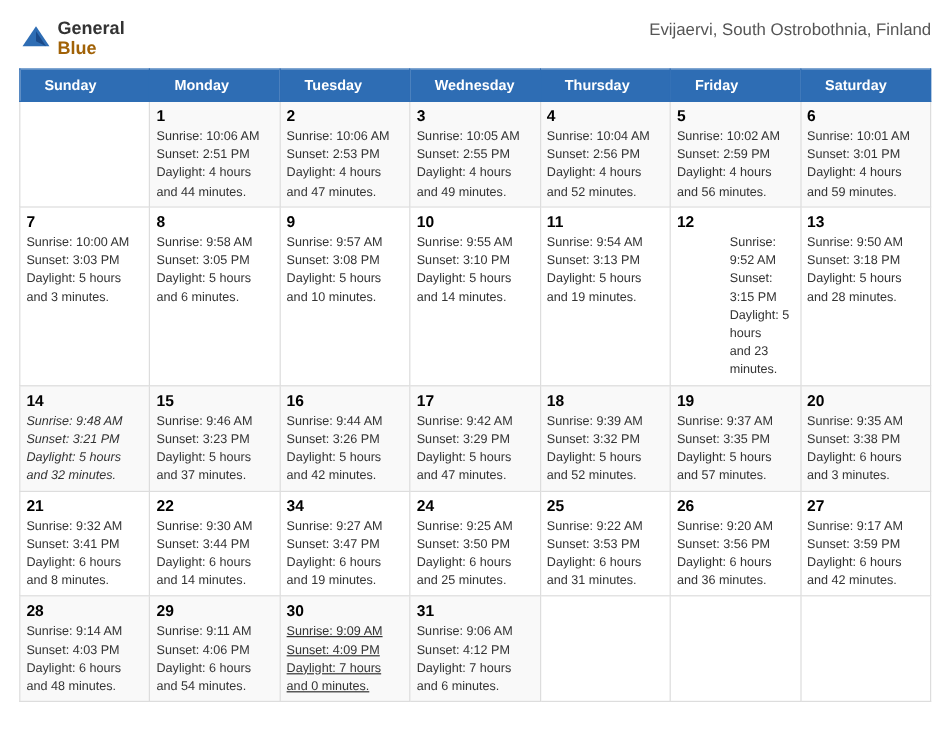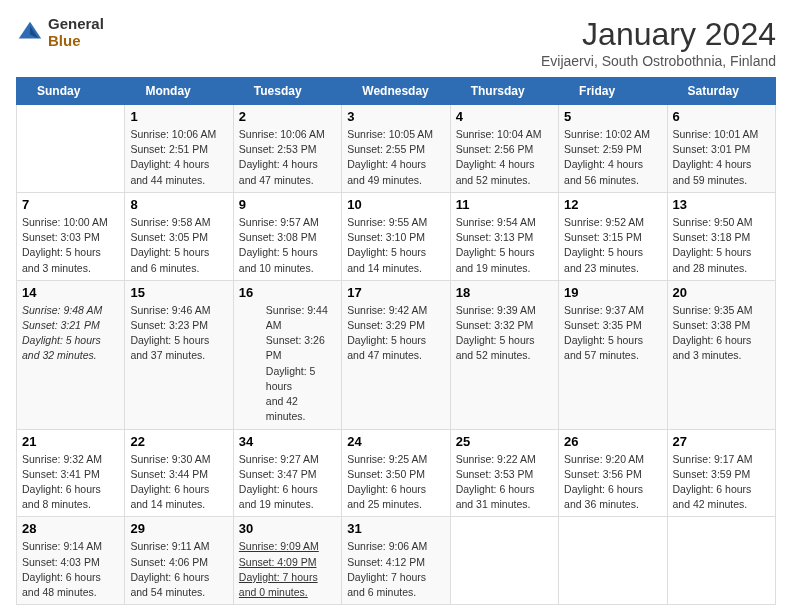--- a/index.html
+++ b/index.html
@@ -94,21 +94,20 @@
     <svg class="logo-icon" viewBox="0 0 40 40">
       <polygon points="20,4 36,28 4,28" fill="#2e6db4"></polygon>
       <polygon points="20,10 32,28 20,22" fill="#1a4a8a"></polygon>
     </svg>
     <div class="logo-text">
       <span class="logo-general">General</span><br>
       <span class="logo-blue">Blue</span>
     </div>
   </div>
   <div class="title-block">
-    <div class="month-title">January 2024</div>
     <div class="subtitle">Evijaervi, South Ostrobothnia, Finland</div>
   </div>
 </div>
 
 <table>
   <thead>
     <tr>
     <th>Sunday</th>
         <th>Monday</th>
         <th>Tuesday</th>
@@ -195,21 +194,21 @@
         </td>
         <td>
           <span class="day-number">11</span>
           <div class="day-info" style="white-space: pre-line;">Sunrise: 9:54 AM
 Sunset: 3:13 PM
 Daylight: 5 hours
 and 19 minutes.</div>
         </td>
         <td>
           <span class="day-number">12</span>
-          <div class="day-info" style="white-space: pre-line;">Sunrise: 9:52 AM
+          <div class="day-info" style="white-space: pre-line; margin-left: 44px;">Sunrise: 9:52 AM
 Sunset: 3:15 PM
 Daylight: 5 hours
 and 23 minutes.</div>
         </td>
         <td>
           <span class="day-number">13</span>
           <div class="day-info" style="white-space: pre-line;">Sunrise: 9:50 AM
 Sunset: 3:18 PM
 Daylight: 5 hours
 and 28 minutes.</div>
@@ -225,21 +224,21 @@
         </td>
         <td>
           <span class="day-number">15</span>
           <div class="day-info" style="white-space: pre-line;">Sunrise: 9:46 AM
 Sunset: 3:23 PM
 Daylight: 5 hours
 and 37 minutes.</div>
         </td>
         <td>
           <span class="day-number">16</span>
-          <div class="day-info" style="white-space: pre-line; margin-left: 27px;">Sunrise: 9:44 AM
+          <div class="day-info" style="white-space: pre-line;">Sunrise: 9:44 AM
 Sunset: 3:26 PM
 Daylight: 5 hours
 and 42 minutes.</div>
         </td>
         <td>
           <span class="day-number">17</span>
           <div class="day-info" style="white-space: pre-line;">Sunrise: 9:42 AM
 Sunset: 3:29 PM
 Daylight: 5 hours
 and 47 minutes.</div>

